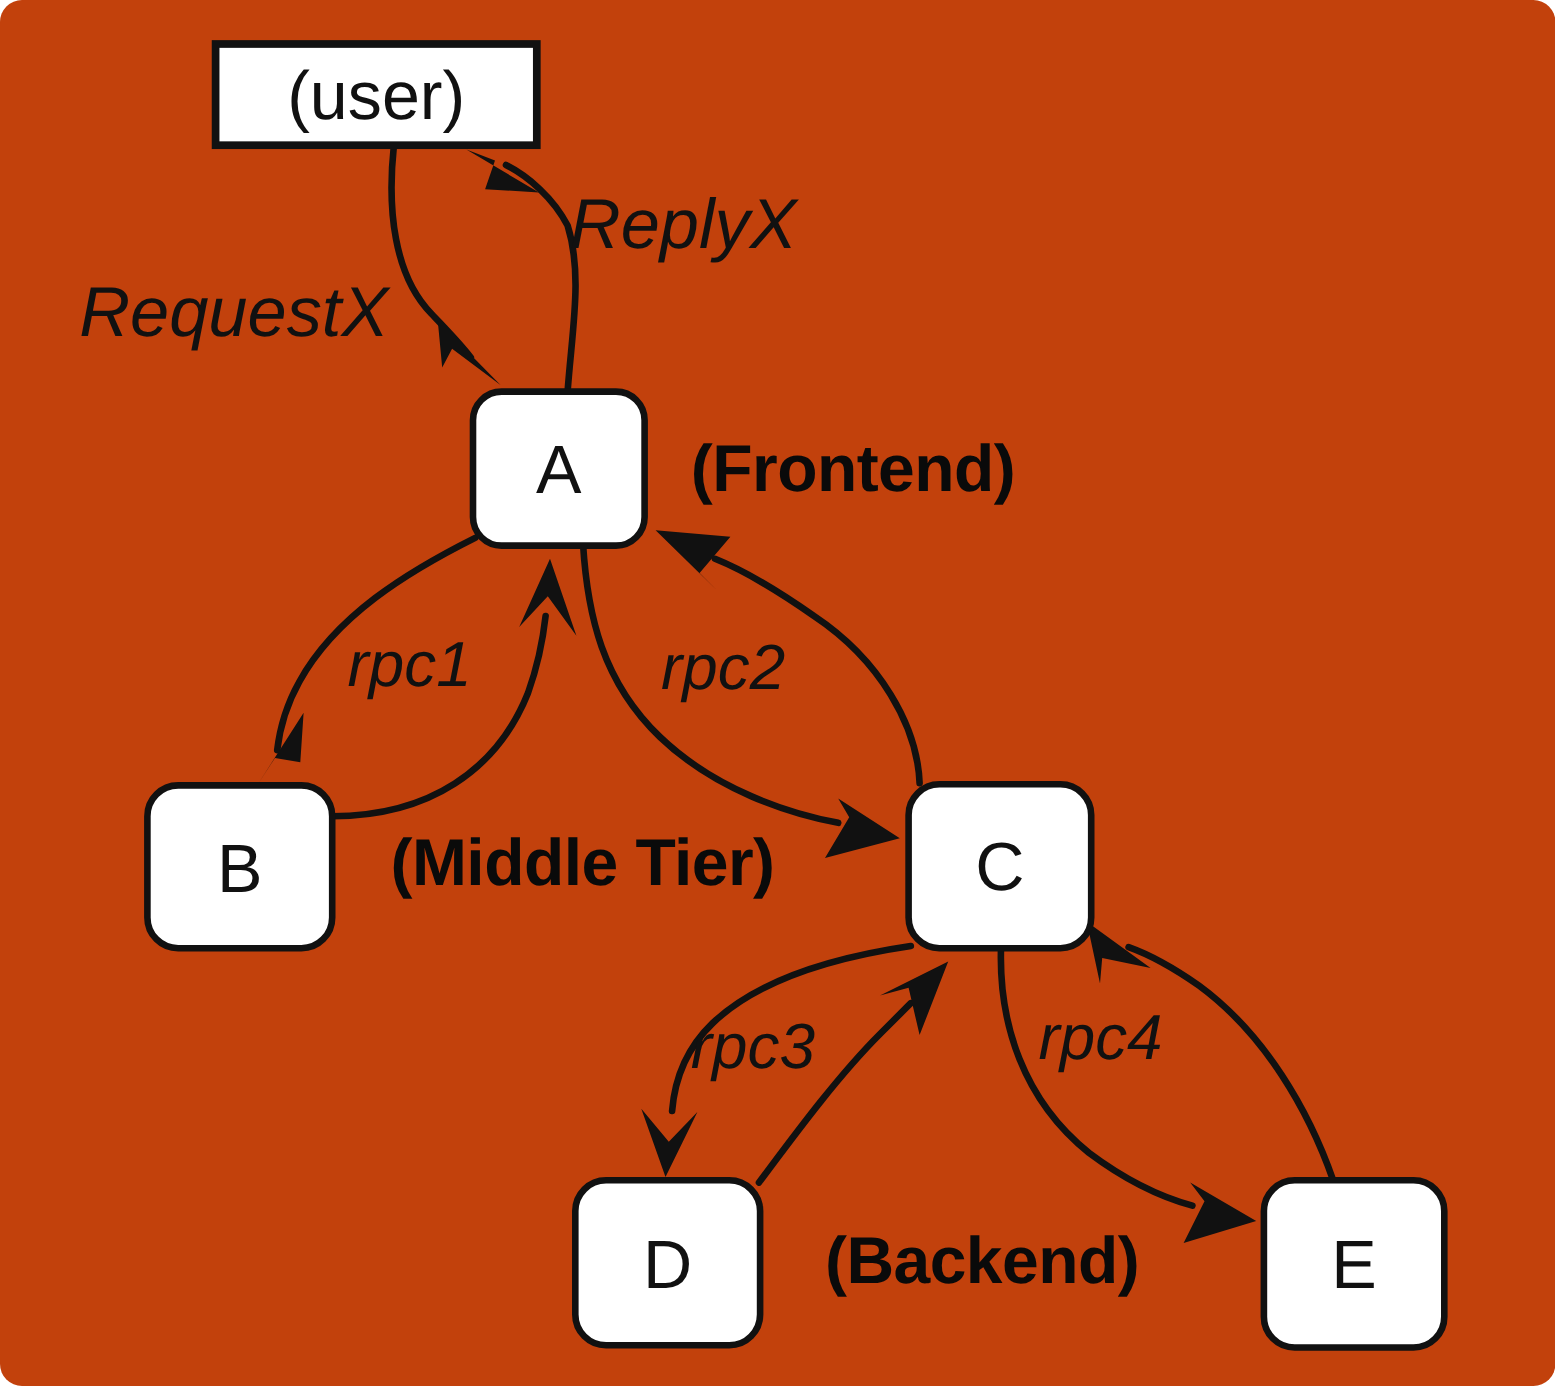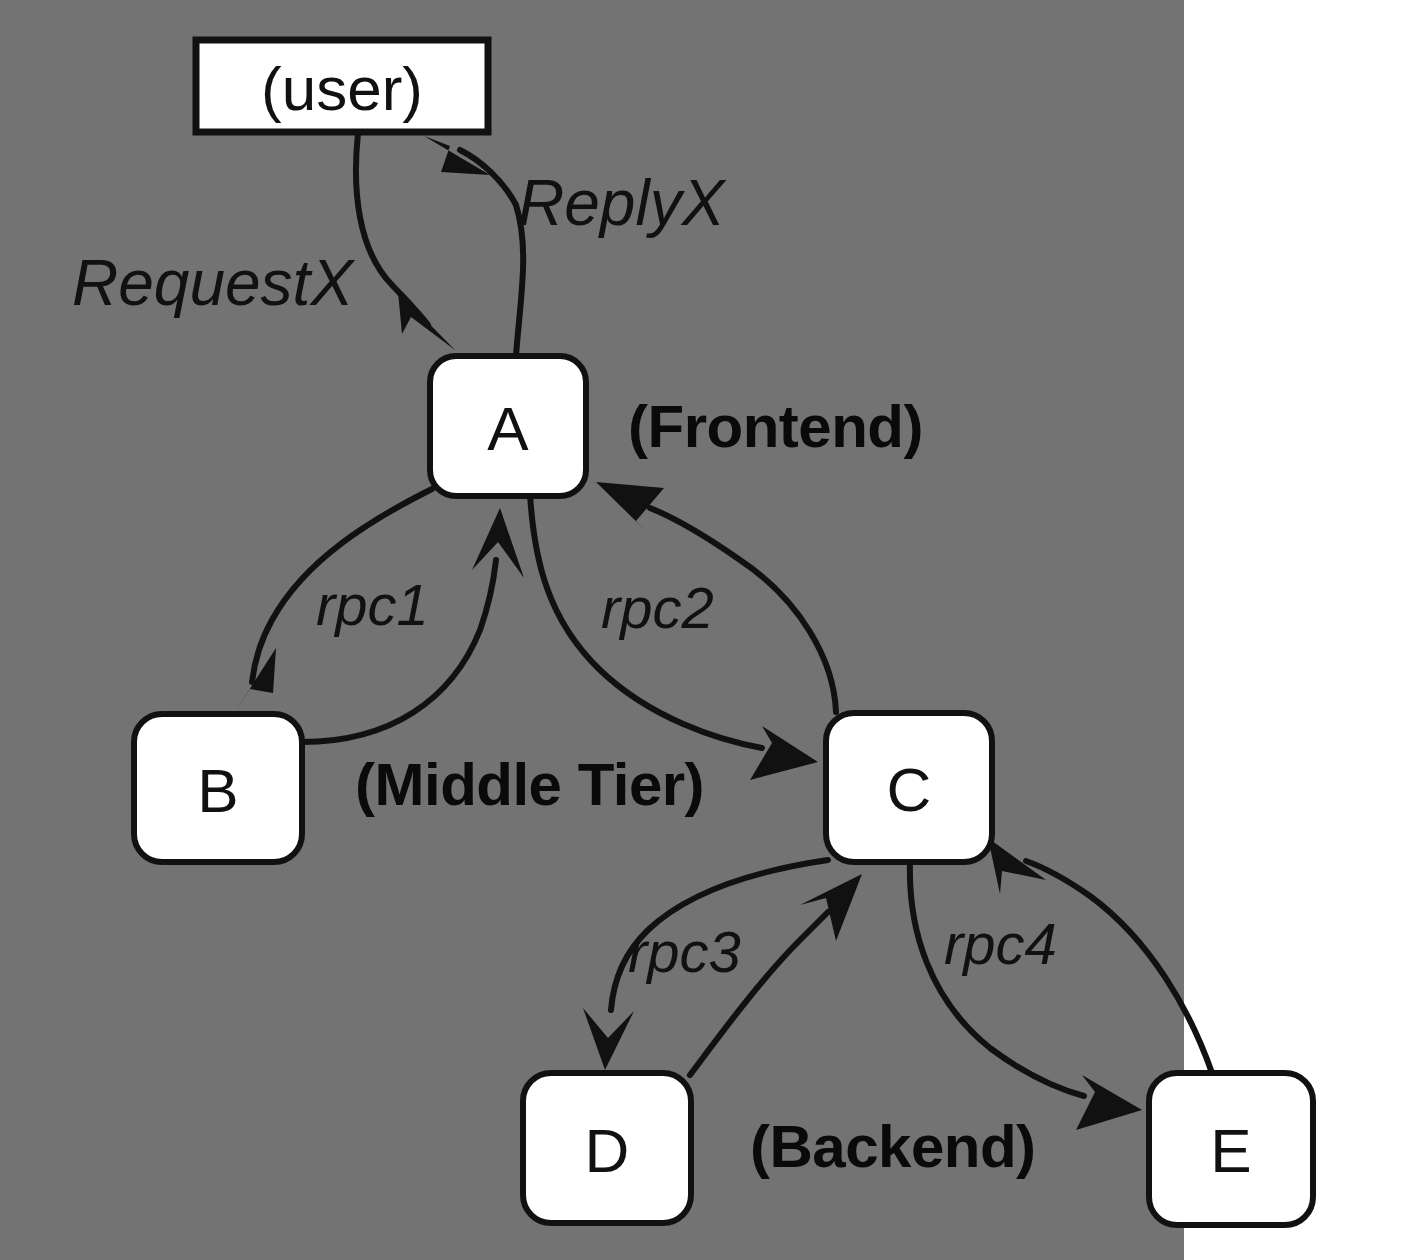--- a/index.html
+++ b/index.html
@@ -10,23 +10,24 @@
   }
   body {
     width: 1414px;
     height: 1260px;
     font-family: "Liberation Sans", sans-serif;
     overflow: hidden;
     position: relative;
   }
   #diagram-root {
     position: relative;
-    width: 1184px;
+    width: 1414px;
     height: 1260px;
-    background: #737373;
+    background: #c2410c;
+    border-radius: 20px;
   }
   #diagram-svg {
     position: absolute;
     top: 0;
     left: 0;
     width: 1414px;
     height: 1260px;
     display: block;
   }
   .node-shape {

